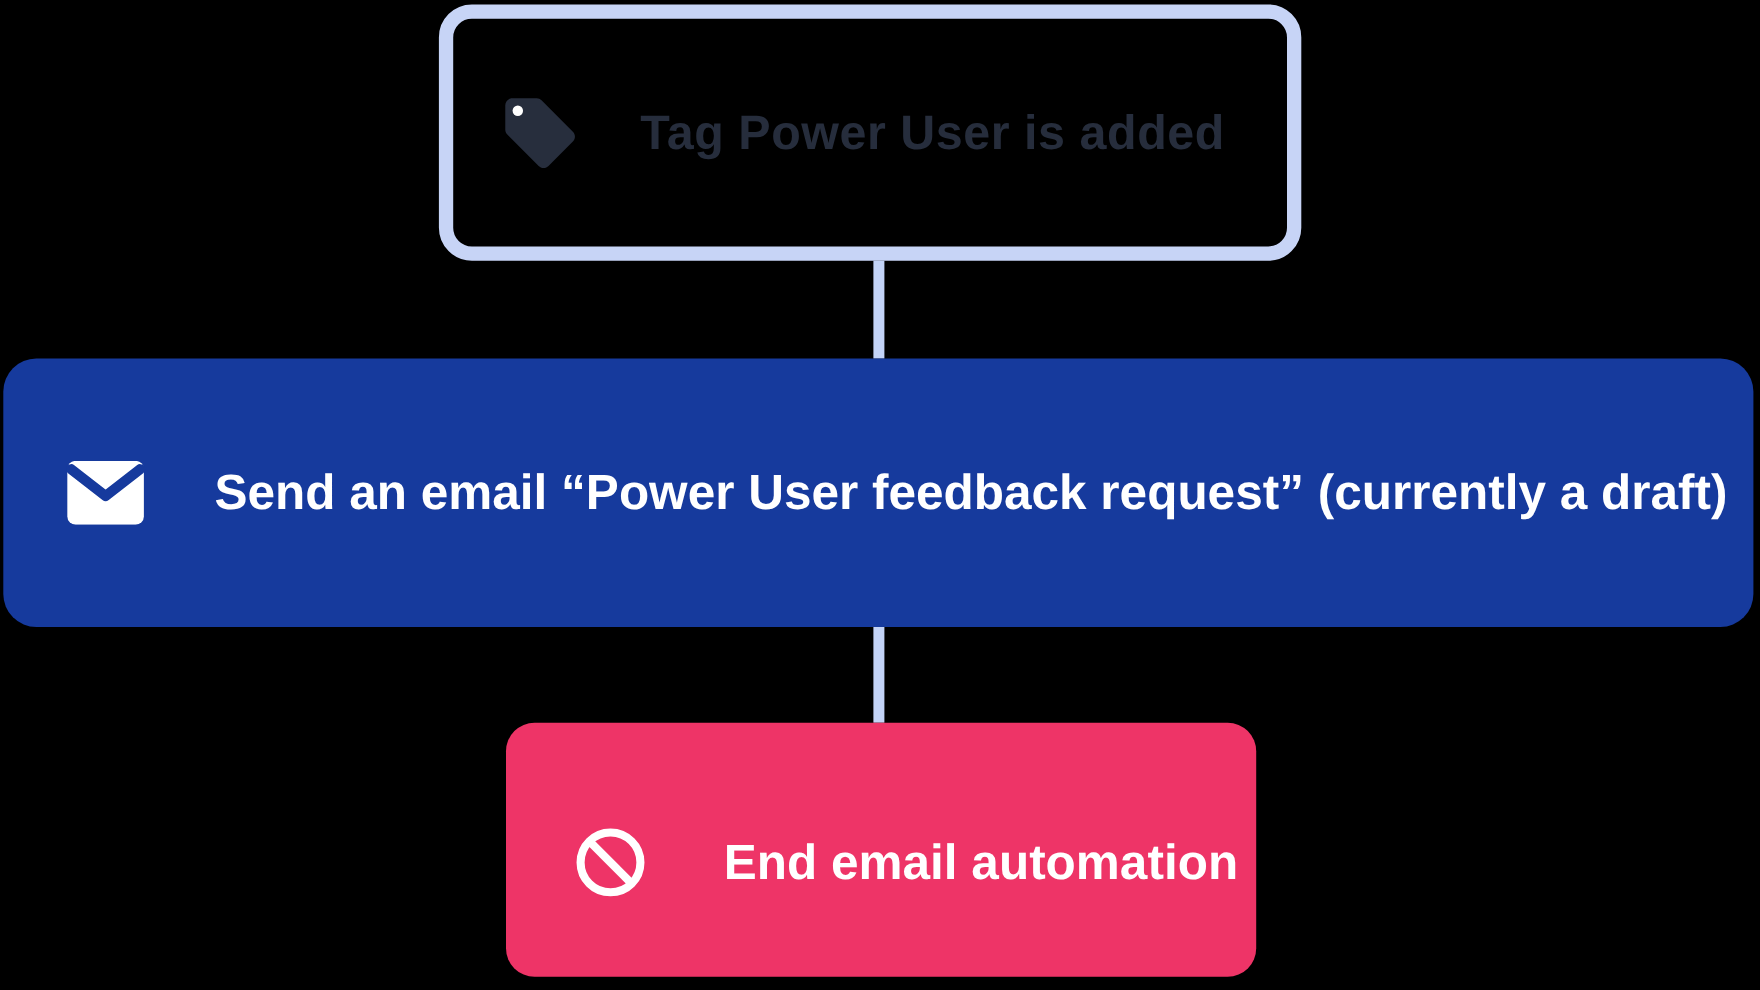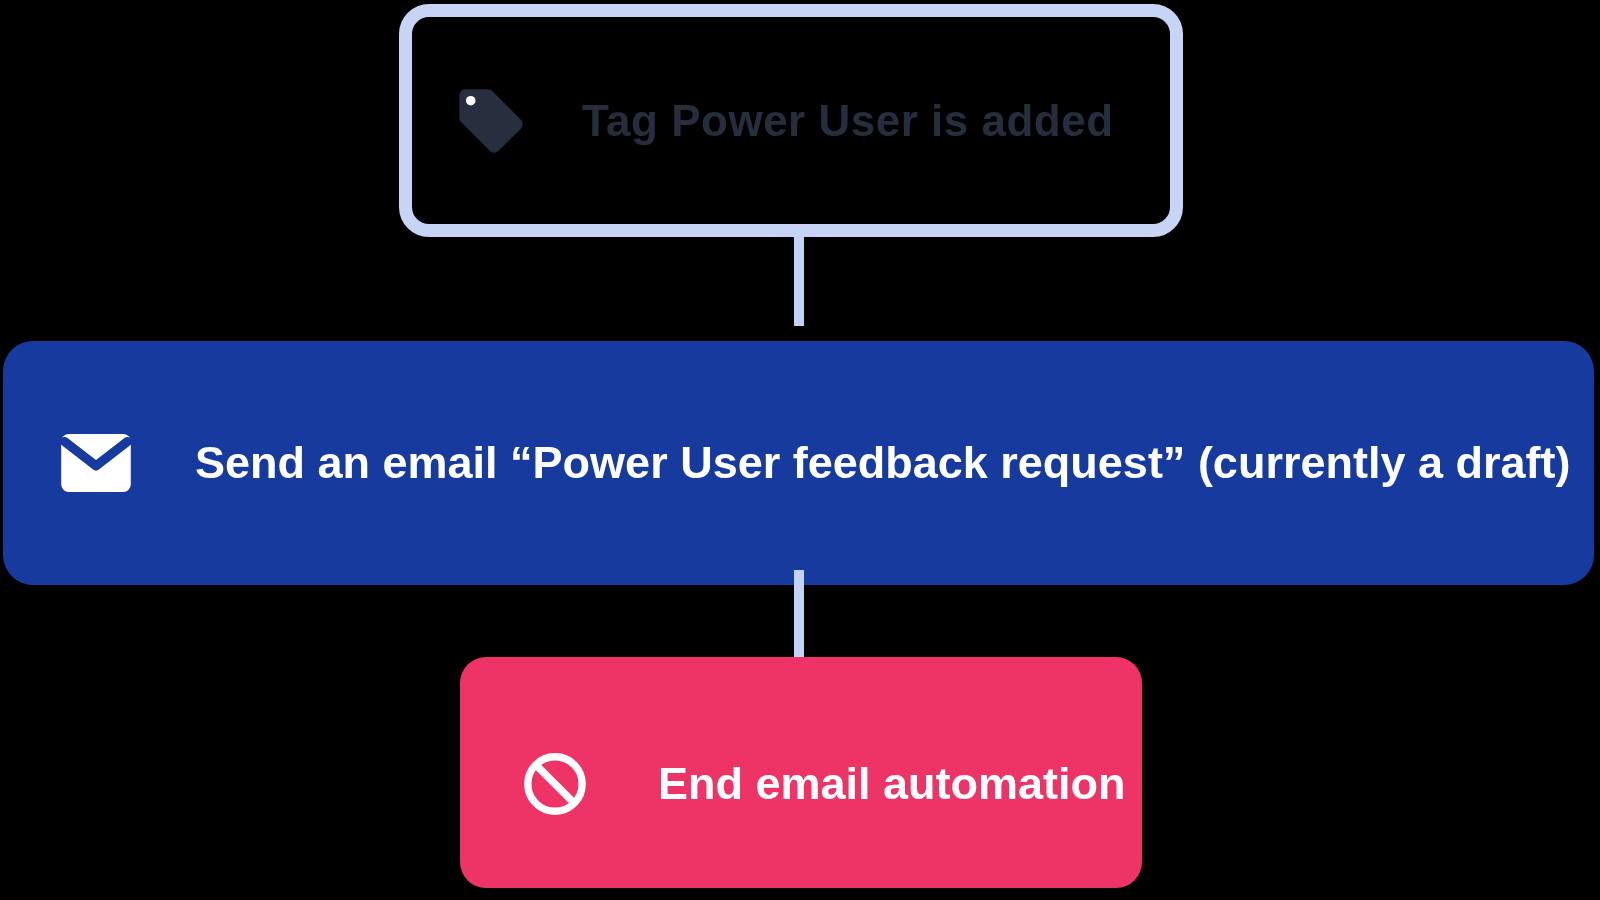--- a/index.html
+++ b/index.html
@@ -59,21 +59,21 @@
     left: 794px;
     width: 10px;
     background: var(--connector, #c3d3f7);
   }
   .connector-top { top: 237px; height: 89px; }
   .connector-bottom { top: 570px; height: 87px; }
 
   
   .email-node {
     left: 3px;
-    top: 341px;
+    top: 326px;
     width: 1591px;
     height: 244px;
     background: var(--email-node-bg, #163a9d);
     border-radius: 30px;
     padding-left: 57px;
   }
   .email-node .icon { width: 72px; height: 58px; }
   .email-node .label {
     margin-left: 63px;
     font-size: 45px;

